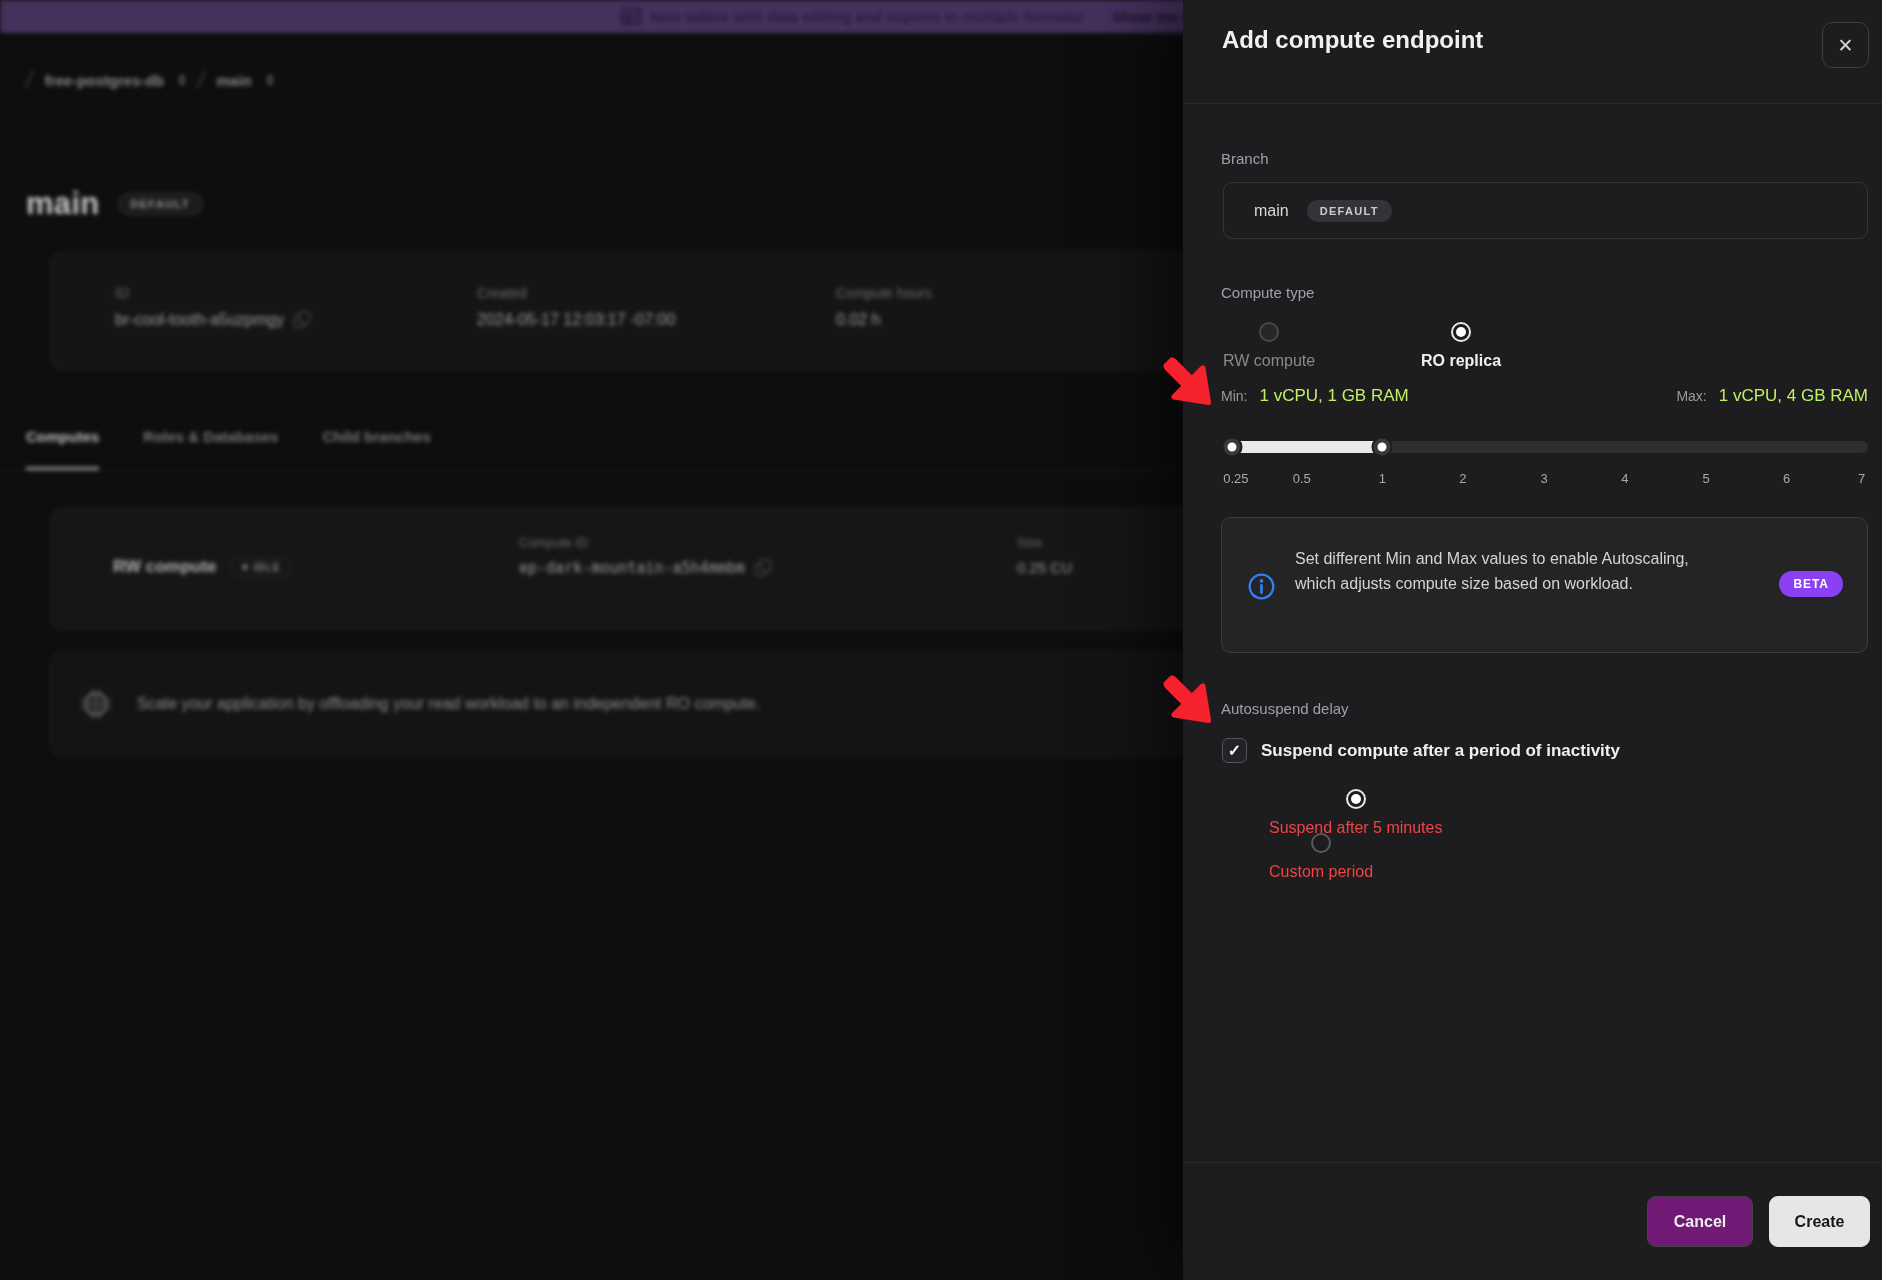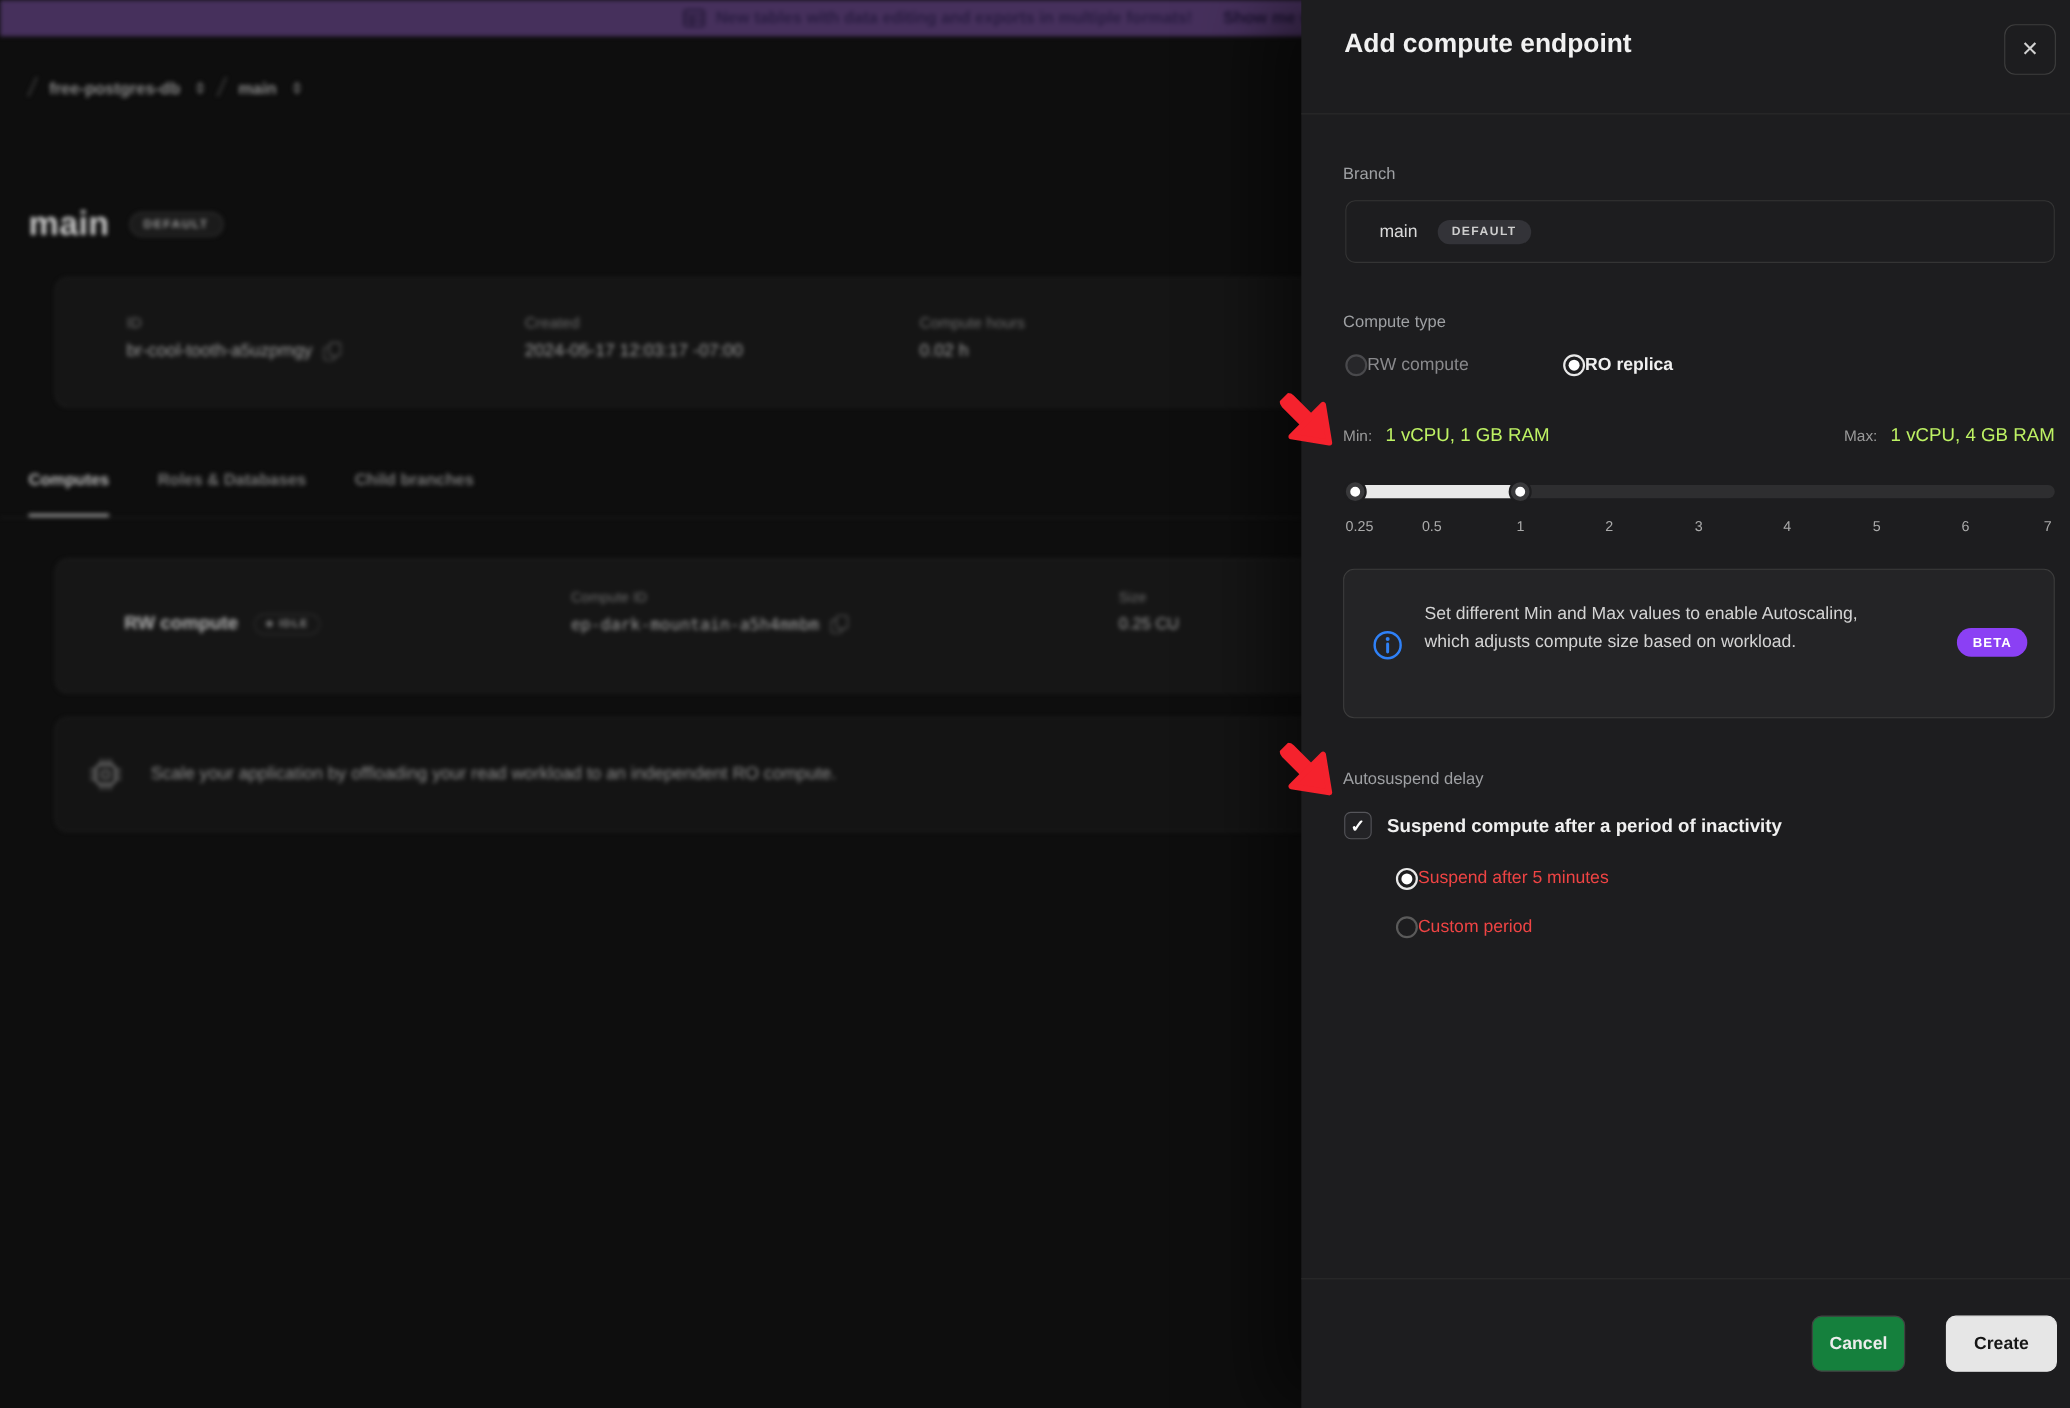--- a/index.html
+++ b/index.html
@@ -59,21 +59,21 @@
   .drawer { position:absolute; left:1183px; top:0; width:699px; height:1280px; background:#1d1d1f; box-shadow:-30px 0 60px rgba(0,0,0,.5); }
   .drawer-header { position:absolute; left:0; top:0; width:100%; height:104px; border-bottom:1px solid #2b2b2b; }
   .drawer-title { position:absolute; left:39px; top:26px; font-size:24px; font-weight:600; color:#f1f1f1; }
   .close-btn { position:absolute; right:13px; top:22px; width:47px; height:46px; border:1px solid #3e3e3e; border-radius:10px; background:transparent; color:#d2d2d2; font-size:19px; display:flex; align-items:center; justify-content:center; cursor:pointer; }
 
   .sec-label { position:absolute; left:38px; font-size:15px; color:#9fa1a4; }
   .branch-box { position:absolute; left:40px; top:182px; width:645px; height:57px; border:1px solid #343434; border-radius:9px; display:flex; align-items:center; gap:18px; padding-left:30px; }
   .branch-name { font-size:16px; color:#d9d9d9; }
   .pill.drawer-pill { background:#333338; border:none; color:#cdcdcd; padding:5px 13px; }
 
-  .radio-row { position:absolute; display:flex; align-items:center; gap:0; }
+  .radio-row { position:absolute; display:flex; align-items:center; gap:10px;flex-direction:column; }
   .radio { width:20px; height:20px; border-radius:50%; flex:0 0 auto; }
   .radio.off { border:2px solid #5a5a5a; }
   .radio.off.disabled { border:2px solid #49494c; background:#27272a; }
   .radio.on { border:2px solid #e8e8e8; position:relative; }
   .radio.on::after { content:""; position:absolute; left:50%; top:50%; width:10px; height:10px; margin:-5px 0 0 -5px; border-radius:50%; background:#fff; }
   .radio-label { font-size:16px; color:#ef4444; }
   .radio-label.dim { color:#89898c; }
   .radio-label.strong { font-weight:600; color:#f0f0f0; }
 
   .minmax { position:absolute; top:386px; left:38px; right:14px; display:flex; justify-content:space-between; align-items:baseline; }
@@ -93,21 +93,21 @@
   .info-ic { position:absolute; left:26px; top:55px; }
   .info-text { position:absolute; left:73px; top:28px; width:420px; font-size:16px; line-height:25px; color:#d4d4d4; }
   .beta-badge { position:absolute; right:24px; top:53px; background:#8b40f4; color:#fff; font-size:12px; font-weight:700; letter-spacing:.08em; border-radius:999px; padding:6px 14px; }
 
   .checkbox-row { position:absolute; left:39px; top:738px; display:flex; align-items:center; gap:14px; }
   .checkbox { width:25px; height:25px; border:1.5px solid #55555a; border-radius:6px; background:#232326; display:flex; align-items:center; justify-content:center; color:#fff; font-size:16px; font-weight:700; }
   .checkbox-label { font-size:17px; font-weight:700; color:#f0f0f0; }
 
   .footer-rule { position:absolute; left:0; top:1162px; width:100%; height:1px; background:#2b2b2b; }
   .btn { position:absolute; top:1196px; height:51px; border-radius:9px; font-size:16px; font-weight:600; display:flex; align-items:center; justify-content:center; cursor:pointer; font-family:"Liberation Sans", sans-serif; }
-  .btn.cancel { left:464px; width:85px; background:#15803d; border:1px solid #434343; color:#ededed; }
+  .btn.cancel { left:464px; width:106px; background:#701a75; border:1px solid #434343; color:#ededed; }
   .btn.create { left:586px; width:101px; background:#e6e6e6; border:1px solid #e6e6e6; color:#161616; }
 
   .arrow { position:absolute; width:62px; height:62px; }
   .arrow svg { transform:rotate(-45deg); }
   .arrow.a1 { left:1158px; top:352px; }
   .arrow.a2 { left:1158px; top:670px; }
 </style>
 </head>
 <body>
 

